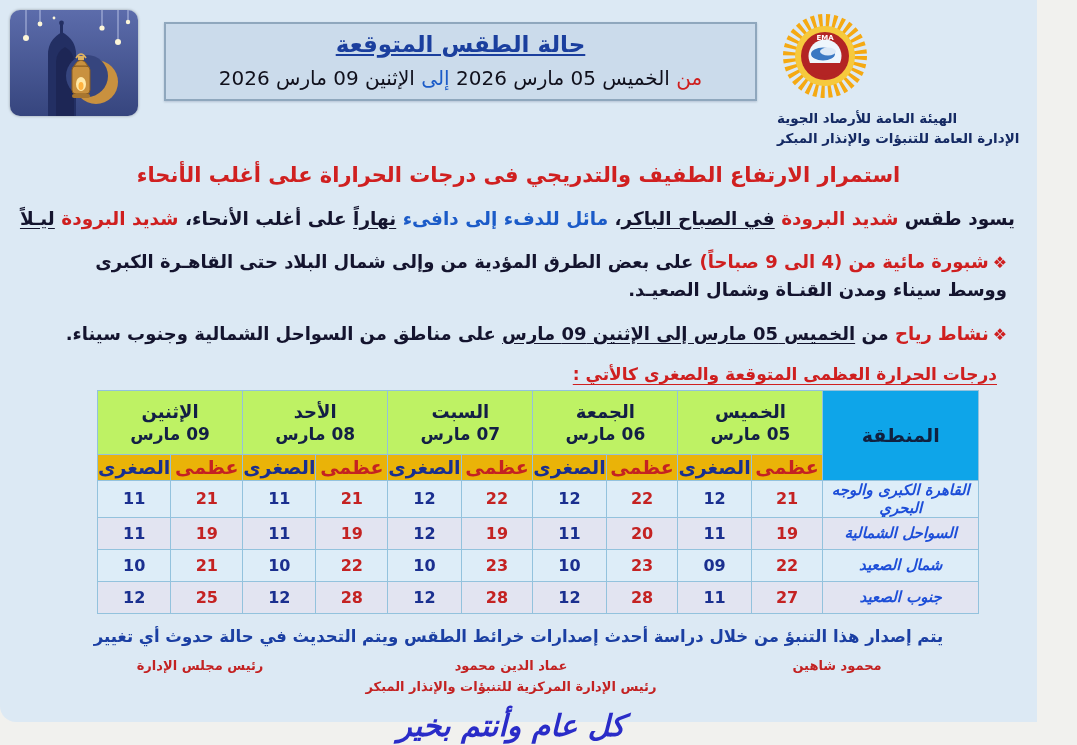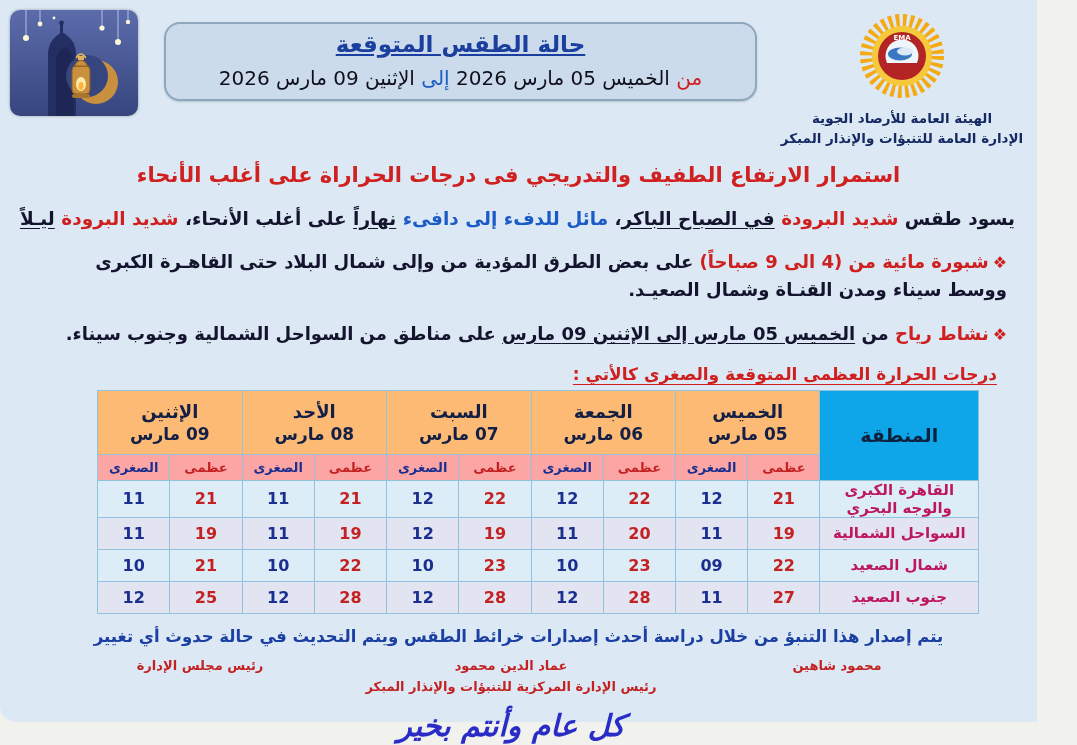--- a/index.html
+++ b/index.html
@@ -11,25 +11,25 @@
     position:relative; margin-right:0; margin-left:0;
     right:0; left:auto;
     margin-inline-start:40px;
     width:1037px; height:722px;
     background:#dce9f4;
     border-radius:0 0 0 16px;
     direction:rtl;
   }
   
   .header-row { display:flex; align-items:flex-start; padding:6px 10px 0 10px; }
-  .org-block { width:250px; text-align:center; padding-top:2px; }
+  .org-block { width:250px; text-align:left; padding-top:2px; }
   .org-line { font-weight:bold; font-size:13.5px; color:#152a63; line-height:1.5; }
   .title-box {
     flex:1; margin:16px 20px 0 26px;
-    background:#cbdbeb; border:2px solid #8fa7bd; border-radius:16px;
+    background:#cbdbeb; border:2px solid #8fa7bd; border-radius:0;
     padding:7px 8px 9px; text-align:center;
     box-shadow:0 1px 2px rgba(60,80,110,.25);
   }
   .main-title {
     color:#1b3f9e; font-weight:bold; font-size:23px;
     text-decoration:underline;
   }
   .date-line { margin-top:9px; font-weight:normal; font-size:20px; color:#10101c; }
   .red-word { color:#cf1f1f; }
   .blue-word { color:#1b5bc8; }
@@ -64,30 +64,30 @@
   table.temps {
     border-collapse:collapse; margin:0 58px 0 0; width:882px;
     border:1px solid #5f9ec4;
   }
   table.temps th, table.temps td {
     border:1px solid #93c2dd; text-align:center; vertical-align:middle;
   }
   th.region-h {
     width:158px; background:#0ea5e9; font-size:19px; font-weight:bold; color:#10203f;
   }
-  th.day-h { background:#fdba74; height:64px; color:#131f45; }
+  th.day-h { background:#bef264; height:64px; color:#131f45; }
   .day-name { font-weight:bold; font-size:18px; }
   .day-date { font-weight:bold; font-size:17px; margin-top:2px; }
-  th.sub-h { background:#fca5a5; height:26px; font-size:13px; font-weight:bold; width:72px; }
+  th.sub-h { background:#eab308; height:26px; font-size:19px; font-weight:bold; width:72px; }
   th.sub-max { color:#c42222; }
   th.sub-min { color:#1a2f8f; }
   td.temp { height:32px; font-size:16px; font-weight:bold; }
   td.tmax { color:#c42222; }
   td.tmin { color:#1a2f8f; }
-  td.region-n { font-size:15px; font-weight:bold; color:#be185d; }
+  td.region-n { font-size:15px; font-weight:bold; color:#1d4ed8;font-style:italic; }
   tr.r-odd td { background:#ddedf8; }
   tr.r-even td { background:#e2e4f1; }
   
   .note {
     text-align:center; color:#1b3fa3; font-weight:bold; font-size:16.5px;
     margin-top:13px;
   }
   .signatures {
     display:flex; justify-content:space-between; align-items:flex-start;
     padding:10px 60px 0 75px;

